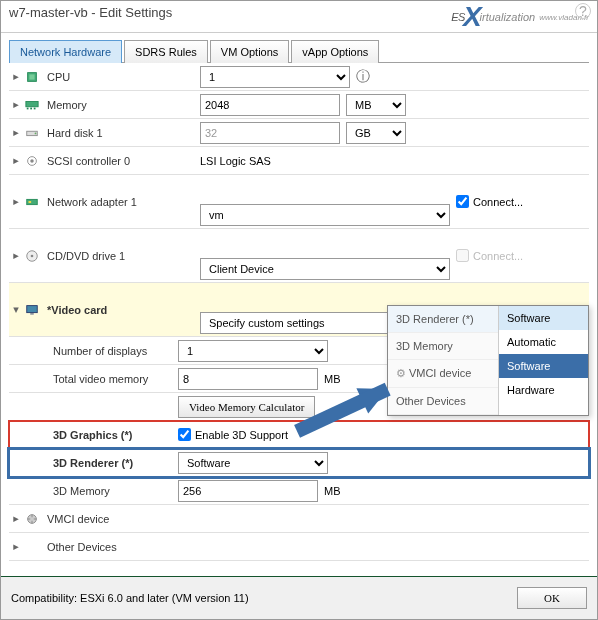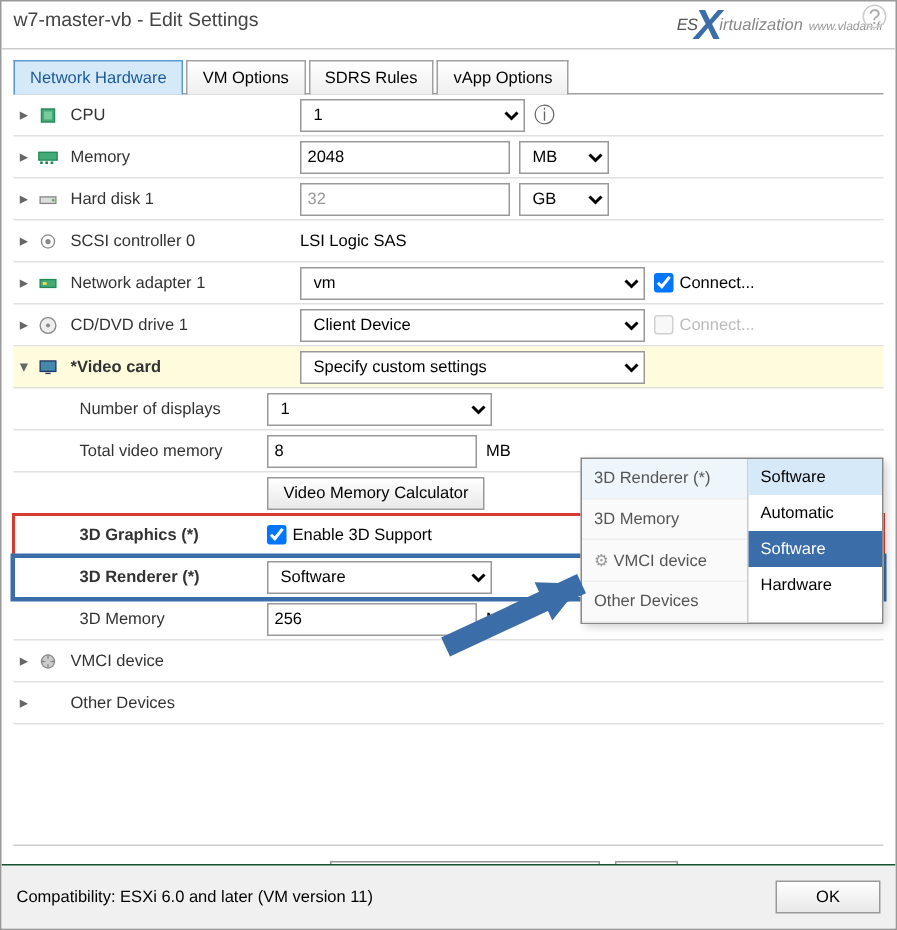--- a/index.html
+++ b/index.html
@@ -20,23 +20,23 @@
 .row .icon { width: 18px; height: 16px; margin-right: 4px; display: flex; align-items: center; justify-content: center; }
 .row .label { width: 155px; padding-left: 2px; color: #333; }
 .row .label.indent { padding-left: 30px; }
 .row .value { flex: 1; display: flex; align-items: center; gap: 6px; }
 .row.highlight { background: #fffcdd; }
 .row.boxred { outline: 2px solid #d73a2e; outline-offset: -1px; }
 .row.boxblue { outline: 3px solid #3b6ea8; outline-offset: -1px; }
 select, input[type=text] { border: 1px solid #999; padding: 2px 4px; height: 22px; background: #fff; }
 select { width: 150px; }
 input[type=text] { width: 140px; }
-.sel-wide { width: 230px; }
+.sel-wide { width: 250px; margin-top: 27px; }
 .unit { width: 60px; }
-.btn { border: 1px solid #999; background: linear-gradient(#fff,#e8e8e8); padding: 4px 10px; cursor: pointer; }
+.btn { border: 1px solid #999; background: linear-gradient(#fff,#e8e8e8); padding: 4px 10px; cursor: pointer; font-family: Liberation Serif, serif; }
 .btn.disabled { color: #aaa; }
 .checkbox-w { display: flex; align-items: flex-end; gap: 4px; }
 .info-icon { color: #666; font-size: 14px; }
 .footer-new { display: flex; justify-content: center; align-items: center; gap: 10px; padding: 10px 0; border-top: 1px solid #ccc; margin: 80px 8px 0 8px; }
 .footer-compat { display: flex; justify-content: space-between; align-items: center; padding: 10px; background: #f0f0f0; border-top: 1px solid #14532d; position:absolute; bottom:0; left:0; right:0; }
 .footer-compat .btns { display: flex; gap: 8px; }
 .popup { position: absolute; right: 8px; top: 304px; display: flex; border: 1px solid #888; background: #fff; box-shadow: 2px 2px 6px rgba(0,0,0,0.2); z-index: 5; }
 .popup .col1 { width: 110px; background: #fafafa; }
 .popup .col1 .item { padding: 7px 8px; color: #555; border-bottom: 1px solid #eee; }
 .popup .col1 .item.head { background: #eef5fb; }
@@ -59,22 +59,22 @@
     <span class="esx">ES</span>
       <span class="x">X</span>
       <span class="v">irtualization</span>
     <span class="sub" style="margin-left:4px">www.vladan.fr</span>
   </span>
   <span class="help-ic">?</span>
 </div>
 
 <div class="tabs">
   <div class="tab active">Network Hardware</div>
+  <div class="tab">SDRS Rules</div>
   <div class="tab">VM Options</div>
-  <div class="tab">SDRS Rules</div>
   <div class="tab">vApp Options</div>
 </div>
 
 <div class="content">
 
   <div class="row">
     <span class="expand">▸</span>
     <span class="icon">
         <svg class="ic" viewBox="0 0 16 16">
           <rect x="3" y="3" width="10" height="10" fill="#4a7" stroke="#285"></rect>

